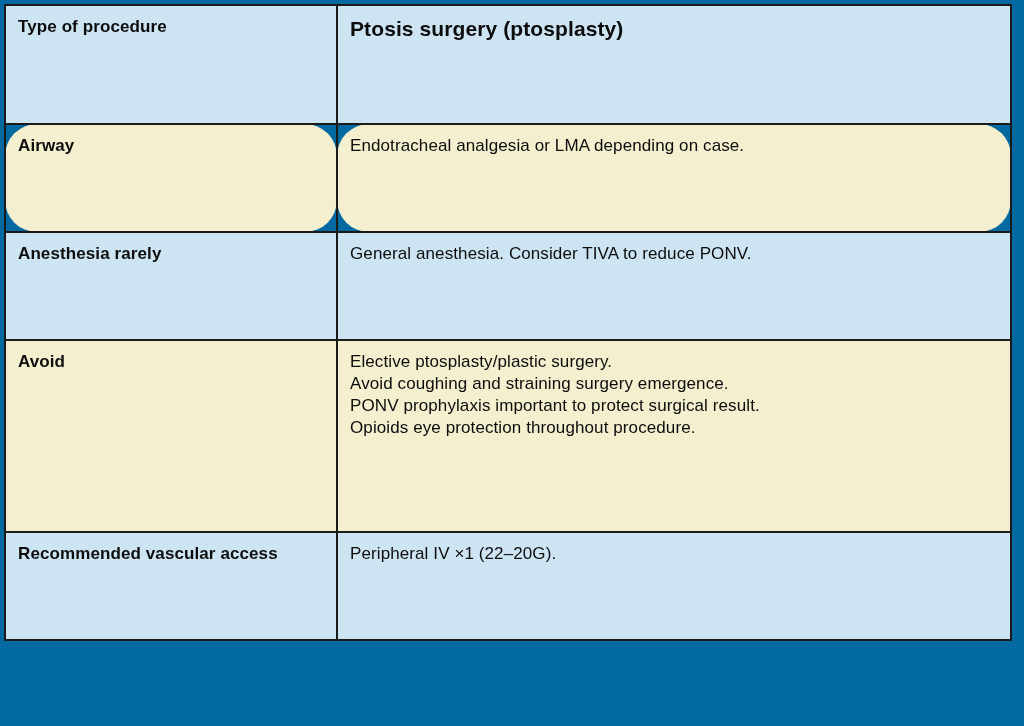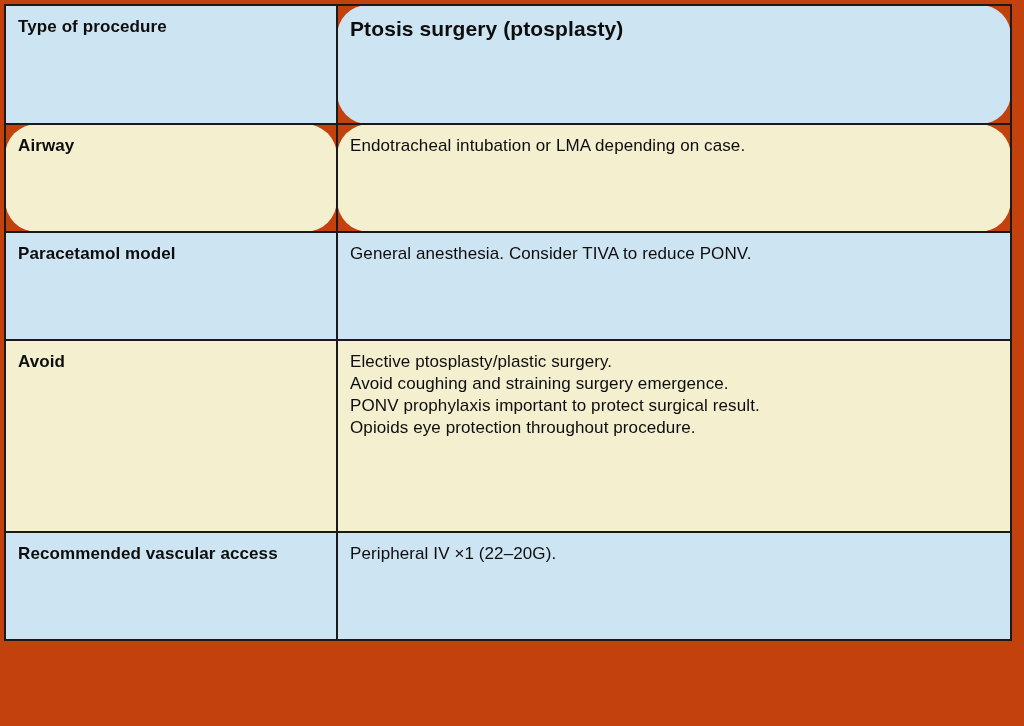--- a/index.html
+++ b/index.html
@@ -11,21 +11,21 @@
     width: 1024px;
     height: 726px;
     font-family: "Liberation Sans", sans-serif;
     -webkit-font-smoothing: antialiased;
   }
   .sheet {
     width: 1024px;
     height: 726px;
     box-sizing: border-box;
     padding: 4px 14px 12px 4px;
-    background: #c2410c;
+    background: #0369a1;
   }
   table.proc-table {
     width: 1006px;
     border-collapse: collapse;
     table-layout: fixed;
     border: 2px solid #1a1a1a;
   }
   table.proc-table td {
     border: 2px solid #1a1a1a;
     vertical-align: top;
@@ -48,21 +48,20 @@
     font-weight: normal;
     font-size: 17px;
     line-height: 1.3;
     letter-spacing: 0.1px;
   }
   td.title-cell {
     font-weight: bold;
     font-size: 21px;
     line-height: 1.2;
     letter-spacing: 0.1px;
-    border-radius: 31px;
   }
 
   
   tr.r-header td { height: 97px; }
   tr.r-airway td { height: 86px; border-radius: 32px; }
   tr.r-anesthesia td { height: 86px; }
   tr.r-premed td { height: 78px; }
   tr.r-postop td { height: 56px; }
   tr.r-notes td { height: 170px; }
   tr.r-access td { height: 86px; }
@@ -79,25 +78,25 @@
       <col class="c-value">
     </colgroup>
     <tbody>
       <tr class="row-blue r-header">
         <td class="label-cell">Type of procedure</td>
         <td class="title-cell">Ptosis surgery (ptosplasty)</td>
       </tr>
 
       <tr class="row-cream r-airway">
         <td class="label-cell">Airway</td>
-        <td class="value-cell">Endotracheal intubation or LMA depending on case.</td>
+        <td class="value-cell">Endotracheal analgesia or LMA depending on case.</td>
       </tr>
 
       <tr class="row-blue r-anesthesia">
-        <td class="label-cell">Paracetamol model</td>
+        <td class="label-cell">Anesthesia rarely</td>
         <td class="value-cell">General anesthesia. Consider TIVA to reduce PONV.</td>
       </tr>
 
 
 
       <tr class="row-cream r-notes">
         <td class="label-cell">Avoid</td>
         <td class="value-cell">
           <span class="note-line">Elective ptosplasty/plastic surgery.</span>
           <span class="note-line">Avoid coughing and straining surgery emergence.</span>

